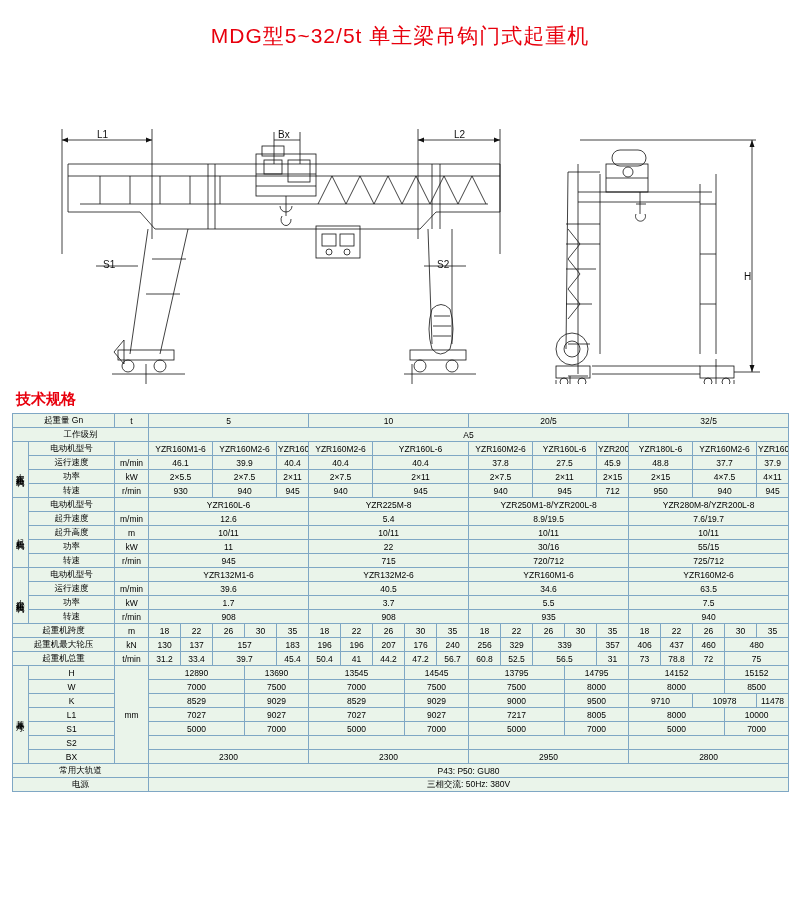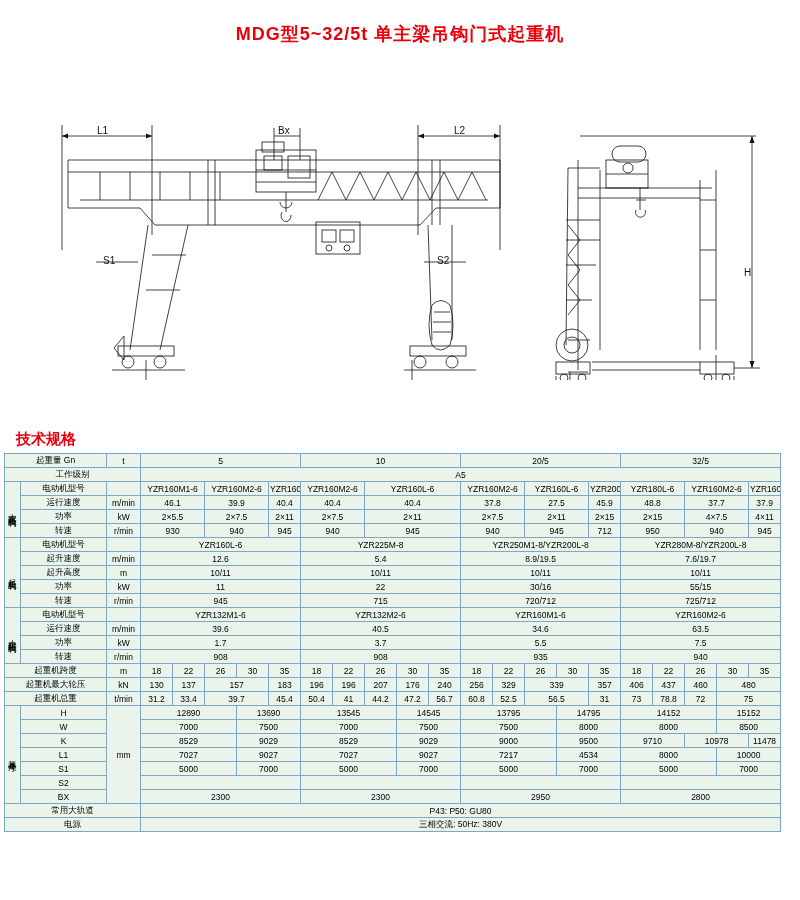--- a/index.html
+++ b/index.html
@@ -4,37 +4,37 @@
 <style>
   html,body{margin:0;padding:0;}
   body{
     width:800px;height:900px;background:#ffffff;
     font-family:"Liberation Sans","DejaVu Sans",sans-serif;
     color:#000;overflow:hidden;position:relative;
   }
   #title{
     text-align:center;
     color:#e8000d;
-    font-weight:bold;
-    font-size:18px;
+    font-weight:normal;
+    font-size:21px;
     letter-spacing:1px;
     padding-top:22px;
     padding-bottom:4px;
   }
   #drawing{
     position:relative;width:800px;height:330px;
   }
   #specs-title{
     color:#e8000d;font-weight:bold;font-size:15px;
-    padding-left:16px;padding-top:6px;padding-bottom:4px;margin-top:44px;
+    padding-left:16px;padding-top:6px;padding-bottom:4px;
   }
   table.spec{
     border-collapse:collapse;
     width:770px;
-    margin-left:4px;
+    margin-left:12px;
     font-size:8.5px;
     table-layout:fixed;
   }
   table.spec td{
     border:1px solid #7fa7c4;
     text-align:center;
     vertical-align:middle;
     height:13px;
     padding:0 1px;
     background:#eaf4ea;
@@ -509,21 +509,21 @@
       <td colspan="2">10978</td>
       <td>11478</td>
     </tr>
     <tr>
       <td class="hdr tall">L1</td>
       <td class="tall" colspan="3">7027</td>
       <td class="tall" colspan="2">9027</td>
       <td class="tall" colspan="3">7027</td>
       <td class="tall" colspan="2">9027</td>
       <td class="tall" colspan="3">7217</td>
-      <td class="tall" colspan="2">4534</td>
+      <td class="tall" colspan="2">8005</td>
       <td class="tall" colspan="3">8000</td>
       <td class="tall" colspan="2">10000</td>
     </tr>
     <tr>
       <td class="hdr tall">S1</td>
       <td class="tall" colspan="3">5000</td>
       <td class="tall" colspan="2">7000</td>
       <td class="tall" colspan="3">5000</td>
       <td class="tall" colspan="2">7000</td>
       <td class="tall" colspan="3">5000</td>

